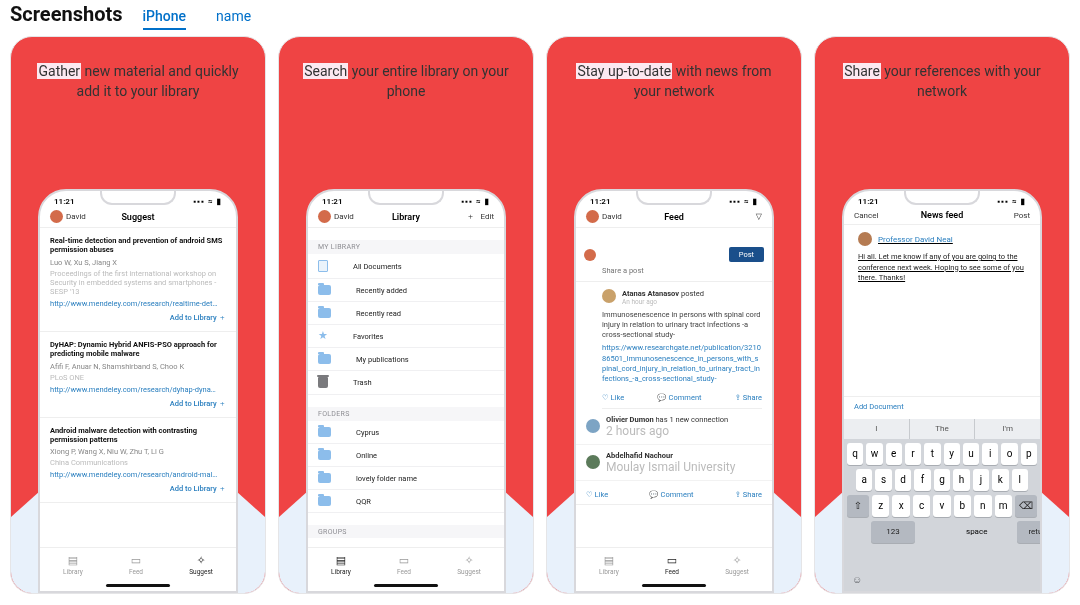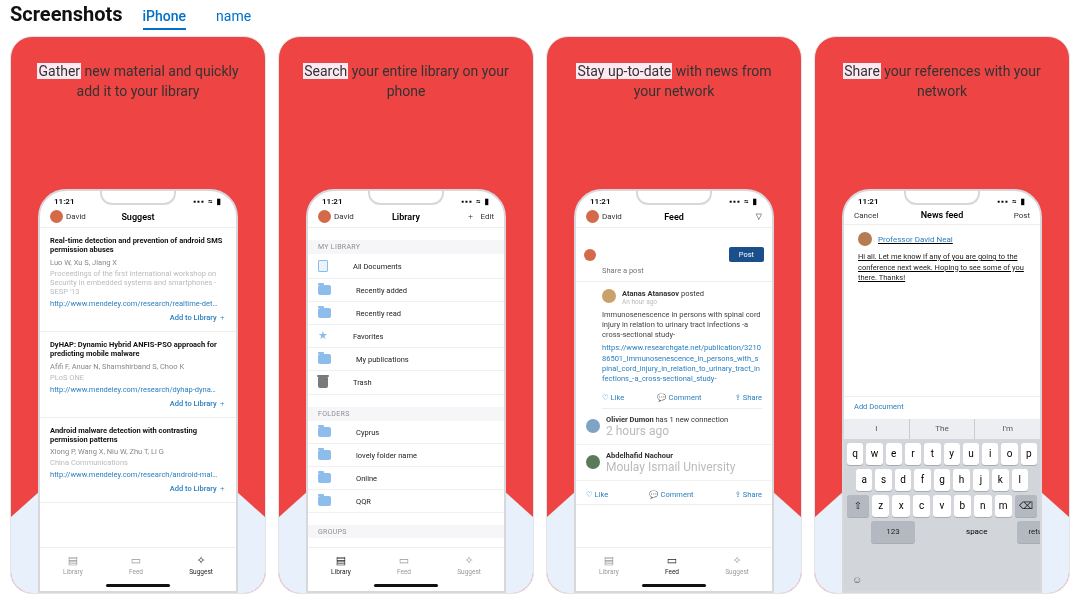--- a/index.html
+++ b/index.html
@@ -194,25 +194,25 @@
               <span class="trash"></span>
               <span>Trash</span>
             </div>
           <div class="sect">FOLDERS</div>
           <div class="librow">
               <span class="fi"></span>
               <span>Cyprus</span>
             </div>
           <div class="librow">
               <span class="fi"></span>
+              <span>Online</span>
+            </div>
+          <div class="librow">
+              <span class="fi"></span>
               <span>lovely folder name</span>
-            </div>
-          <div class="librow">
-              <span class="fi"></span>
-              <span>Online</span>
             </div>
           <div class="librow">
               <span class="fi"></span>
               <span>QQR</span>
             </div>
           <div class="sect">GROUPS</div>
         </div>
         <div class="tabbar">
           <div class="tabitem active"><span class="ticon">▤</span><span>Library</span></div>
           <div class="tabitem"><span class="ticon">▭</span><span>Feed</span></div>

